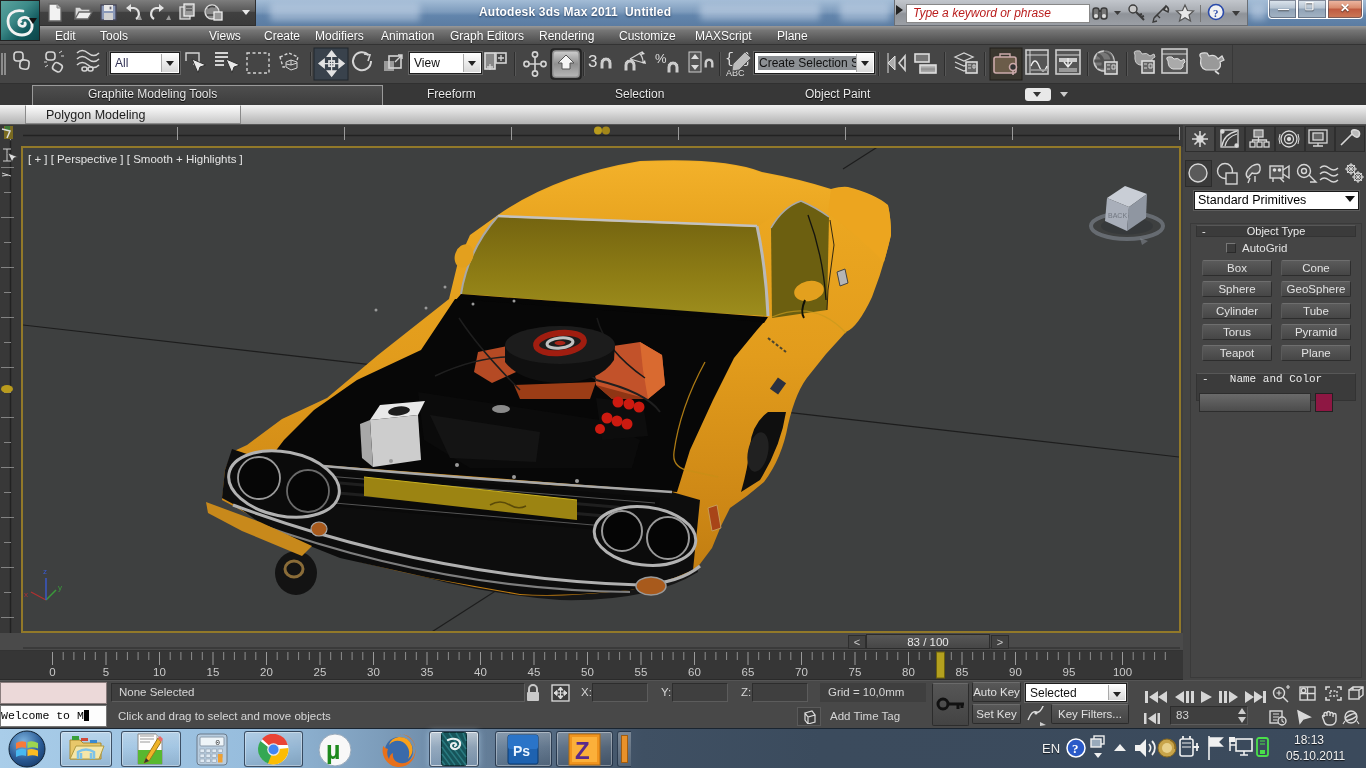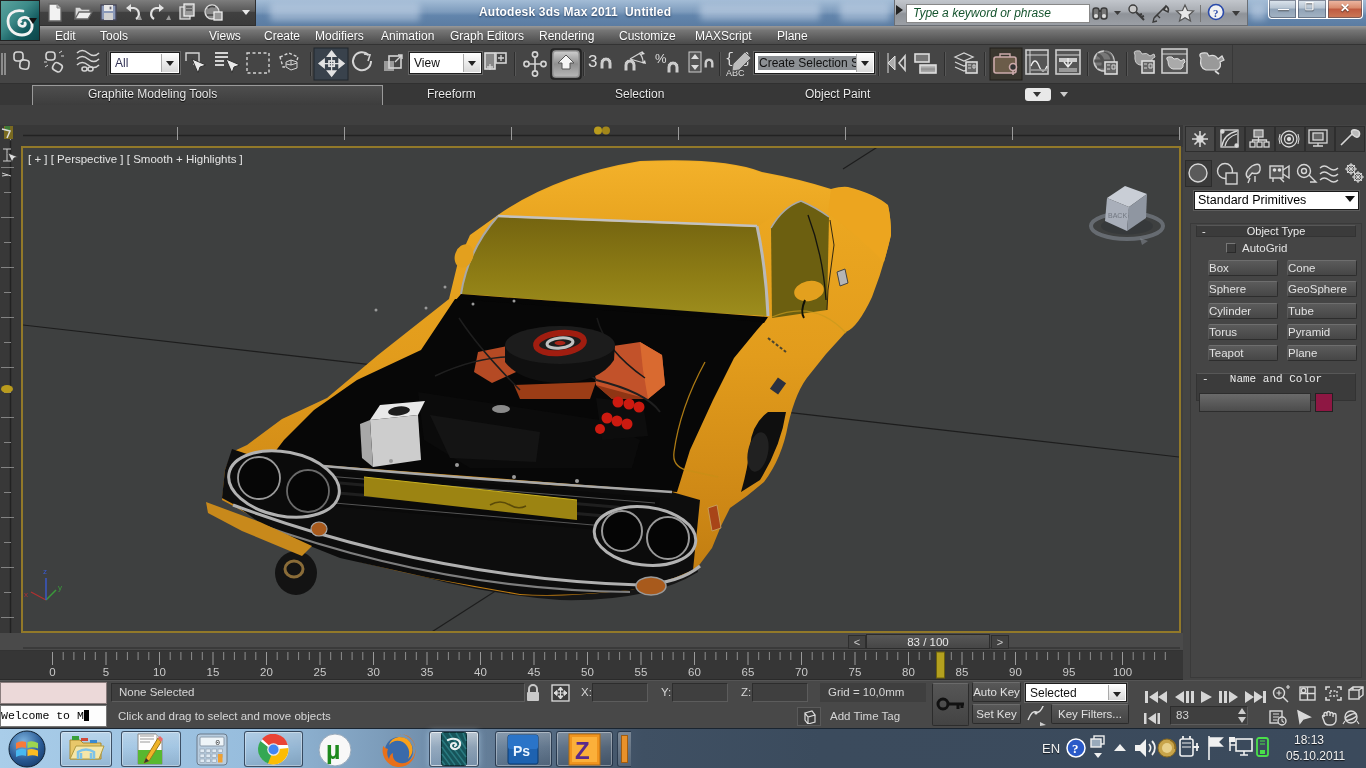--- a/index.html
+++ b/index.html
@@ -17,21 +17,21 @@
 #logo { left:0; top:0; width:40px; height:41px; z-index:30;
   background:linear-gradient(135deg,#5ba39e 0%, #3c8a88 40%, #135a5e 70%, #0d4549);
   border:1px solid #222; }
 #logo svg { position:absolute; left:2px; top:4px; }
 .titletext { top:5px; color:#fff; font-size:12px; font-weight:bold;
   text-shadow:0 1px 2px rgba(20,40,70,.8); letter-spacing:.2px; }
 #icplate { left:894px; top:0px; width:354px; height:26px;
   background:linear-gradient(#c2c6cc, #a9adb3 45%, #8f9399 55%, #9b9fa5);
   border:1px solid #6a6e74; border-top:none; }
 #icsearch { left:906px; top:4px; width:184px; height:19px; background:#fff;
-  border:1px solid #888; color:#14532d; font-style:italic; font-size:12px;
+  border:1px solid #888; color:#b91c1c; font-style:italic; font-size:12px;
   line-height:17px; padding-left:6px; }
 #winbtns { left:1268px; top:0; width:95px; height:20px; }
 .wbtn { position:absolute; top:0; height:19px; border:1px solid #fff;
   border-top:none; box-shadow:inset 0 0 0 1px rgba(60,70,90,.55); }
 #wmin { left:0; width:29px; border-radius:0 0 0 4px;
   background:linear-gradient(#dfe7ef, #b6c4d2 45%, #8fa2b6 50%, #a4b4c4); }
 #wmax { left:29px; width:30px;
   background:linear-gradient(#dfe7ef, #b6c4d2 45%, #8fa2b6 50%, #a4b4c4); }
 #wclose { left:59px; width:36px; border-radius:0 0 4px 0;
   background:linear-gradient(#eebaa6, #d98a6c 45%, #bf5a40 50%, #cc7a58); }
@@ -65,21 +65,21 @@
   background:linear-gradient(#fbfbfb,#e0e0e0 55%,#c9c9c9);
   border:1px solid #8a8a8a; border-top:1px solid #fff; }
 #polytab span { position:absolute; left:20px; top:2px; color:#1c1c1c; font-size:12.5px; }
 
 .rollhead { background:#3b3b3b; border:1px solid #333; border-top-color:#575757;
   color:#ececec; font-size:11px; text-align:center; line-height:11px; }
 .rollhead:before { content:"-"; position:absolute; left:5px; }
 .ptext { color:#e4e4e4; font-size:11.5px; }
 .pbtn { width:70px; height:16px; background:linear-gradient(#5b5b5b,#464646);
   border:1px solid #2d2d2d; border-top-color:#6e6e6e; border-left-color:#5a5a5a;
-  color:#e2e2e2; font-size:11.5px; text-align:left; line-height:14px; border-radius:2px;margin-left:6px; }
+  color:#e2e2e2; font-size:11.5px; text-align:center; line-height:14px; border-radius:2px; }
 
 .sfield { position:absolute; background:#3f3f3f; border:1px solid #2d2d2d;
   border-bottom-color:#5c5c5c; border-right-color:#5c5c5c; }
 .stext { position:absolute; color:#d6d6d6; font-size:11.5px; }
 .sbtn { position:absolute; background:linear-gradient(#585858,#454545);
   border:1px solid #2b2b2b; border-top-color:#6c6c6c; color:#e0e0e0;
   font-size:11.5px; text-align:center; border-radius:2px; }
 
 .tbtn { position:absolute; top:2px; width:52px; height:36px; border-radius:3px;
   border:1px solid rgba(25,40,60,.75); background:linear-gradient(rgba(255,255,255,.25),rgba(255,255,255,.08) 45%,rgba(0,0,0,.08));
@@ -373,20 +373,25 @@
 <div class="abs" id="ribbonrow">
       <div id="ribactive"></div>
     </div>
 <div class="abs ribtab" style="left:88px;top:87px;">Graphite Modeling Tools</div>
 <div class="abs ribtab" style="left:427px;top:87px;">Freeform</div>
 <div class="abs ribtab" style="left:615px;top:87px;">Selection</div>
 <div class="abs ribtab" style="left:805px;top:87px;">Object Paint</div>
 <div class="abs" style="left:1025px;top:88px;width:26px;height:13px;background:#e8e8e8;border-radius:3px;"></div>
 <div class="abs" style="left:1033px;top:92px;width:0;height:0;border:4px solid transparent;border-top:5px solid #333;"></div>
 <div class="abs" style="left:1060px;top:92px;width:0;height:0;border:4px solid transparent;border-top:5px solid #ccc;"></div>
+<div class="abs" id="polyrow">
+      <div id="polytab">
+        <span>Polygon Modeling</span>
+      </div>
+    </div>
 
 <div class="abs" style="left:0;top:125px;width:1183px;height:16px;background:#383838;">
   <svg width="1183" height="16">
     <path d="M23 10.5 H1180" stroke="#222" stroke-width="1.5"></path>
     <g stroke="#9a9a9a" stroke-width="1">
           <path d="M10.5 2 V15 M177.5 2 V15 M344.5 2 V15 M511.5 2 V15 M678.5 2 V15 M845.5 2 V15 M1012.5 2 V15 M1179.5 2 V15"></path>
         </g>
     <circle cx="598" cy="5.5" r="4" fill="#b99b1d"></circle>
         <circle cx="606" cy="5.5" r="4" fill="#a2861a"></circle>
     <rect x="4" y="1" width="9" height="13" fill="#7a6a20"></rect>

